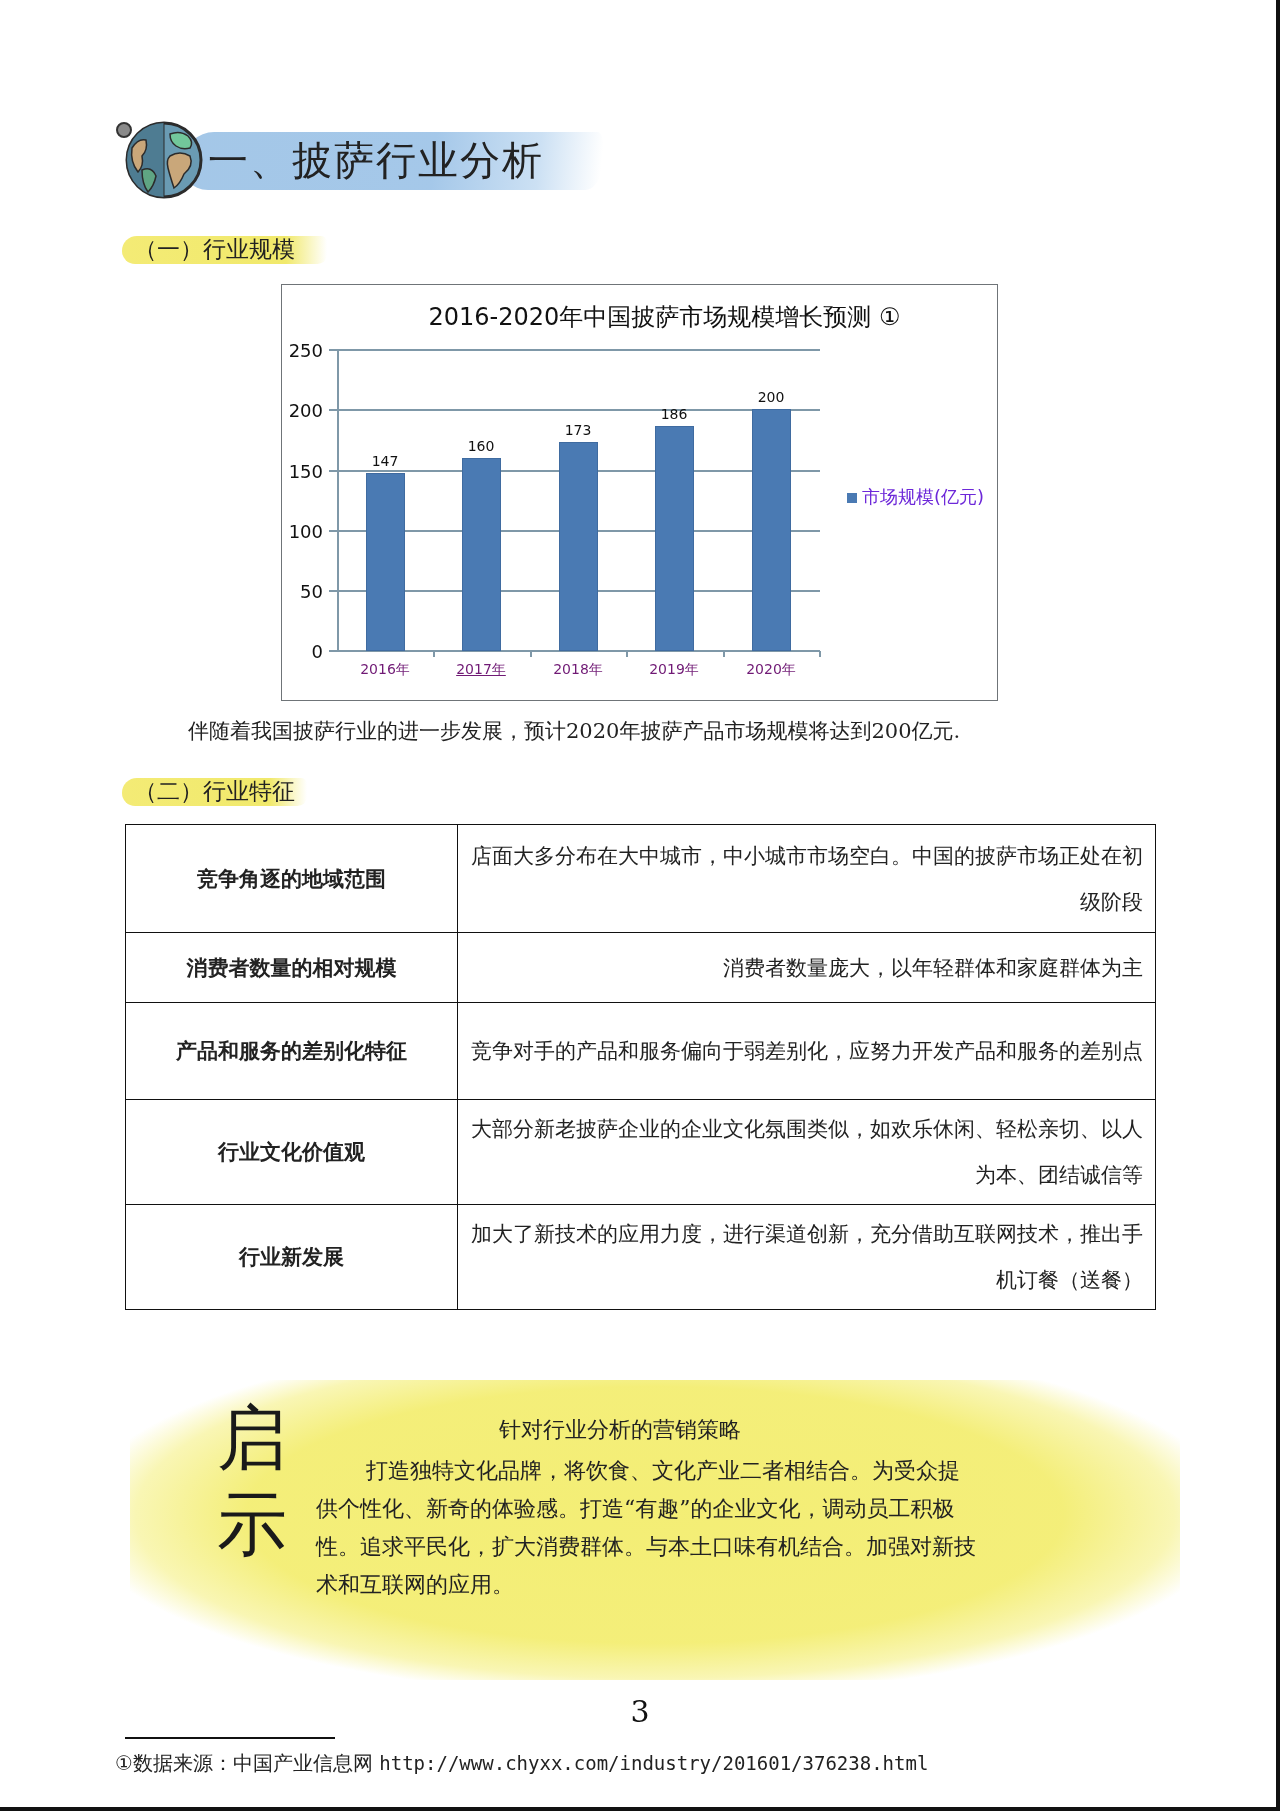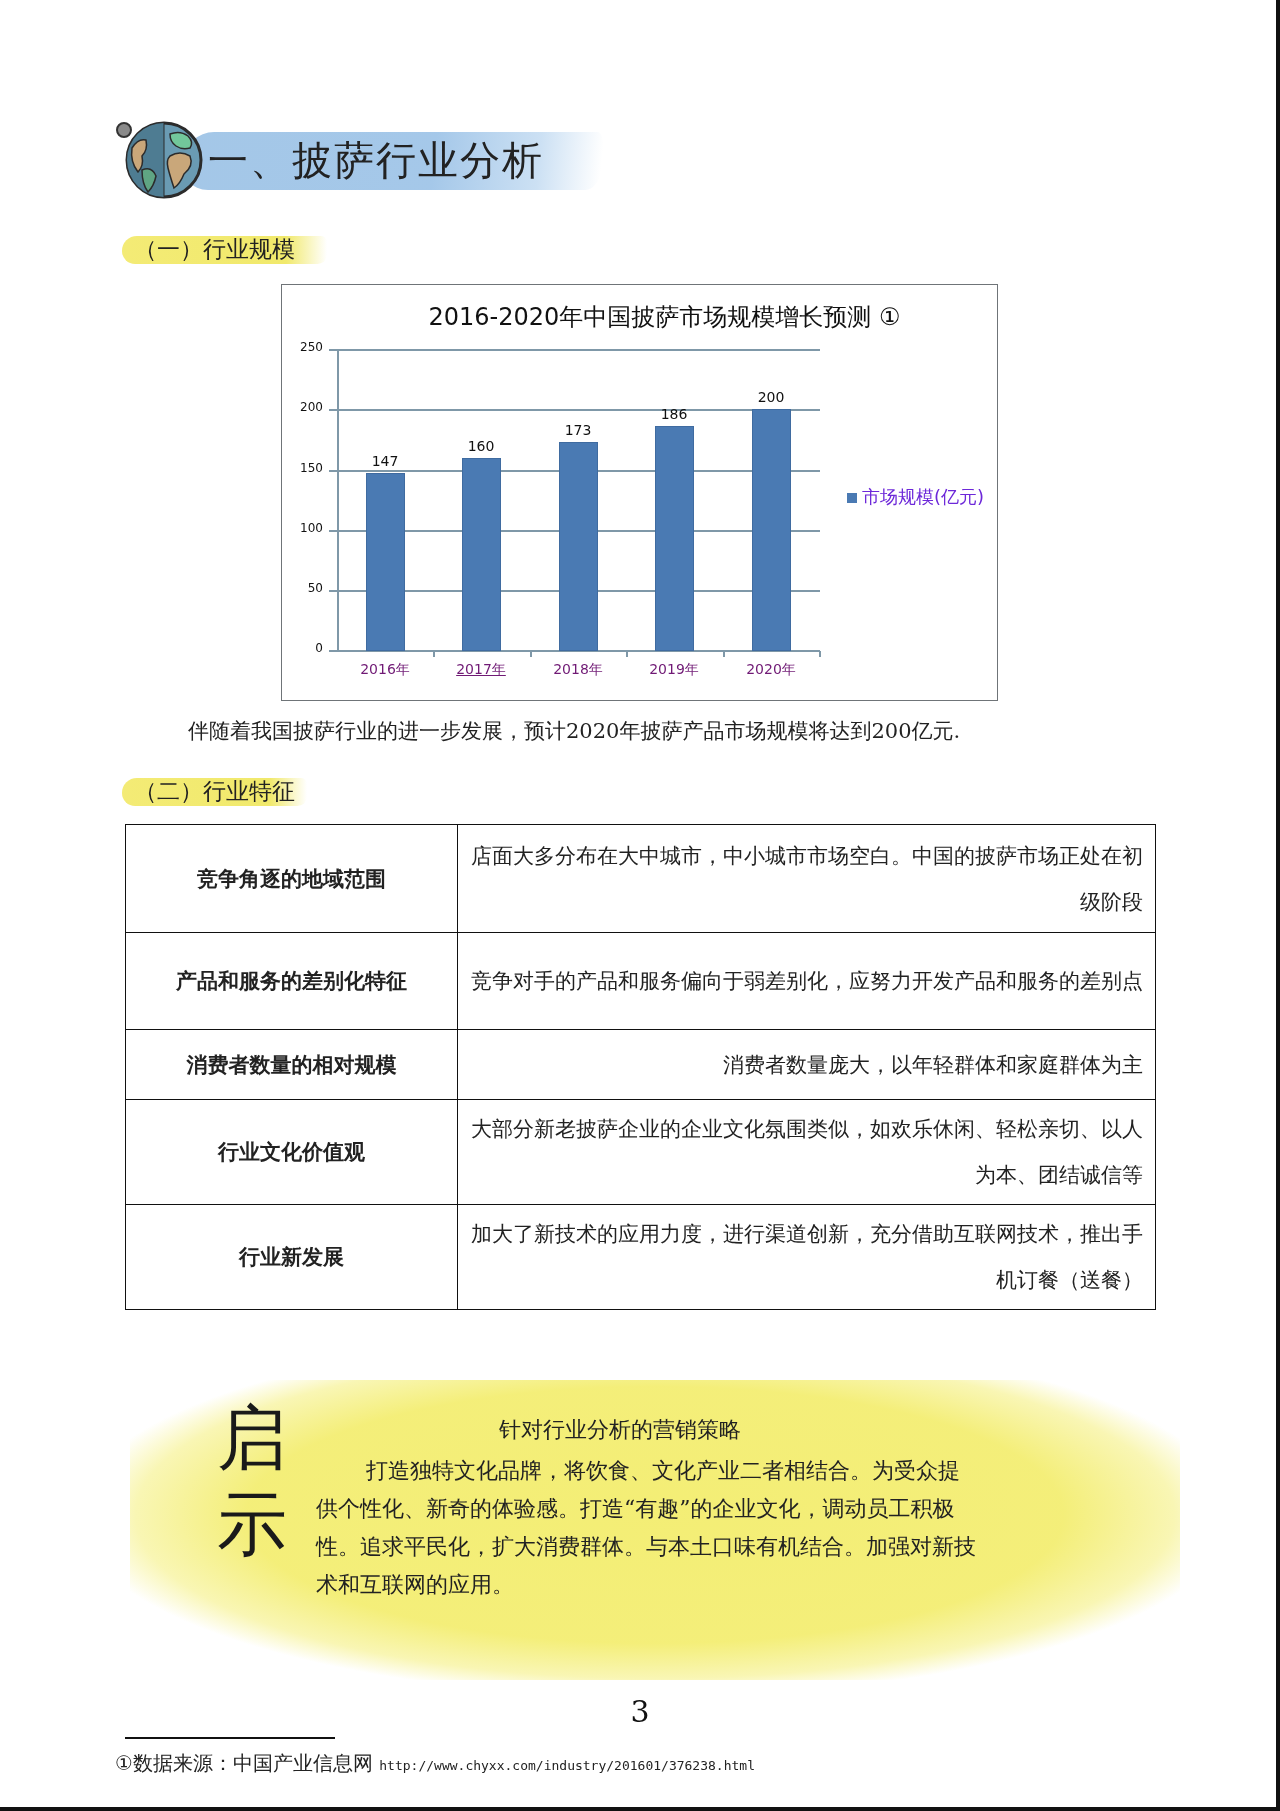--- a/index.html
+++ b/index.html
@@ -32,21 +32,21 @@
     background:linear-gradient(90deg, rgba(243,234,110,0.95) 0%, rgba(240,232,100,0.95) 80%, rgba(255,255,255,0) 100%);
     border-radius:16px 6px 10px 14px;
   }
   .sub-text { position:absolute; left:12px; top:0; font-size:23px; line-height:34px; color:#222; white-space:nowrap; }
 
   
   .chart-frame { position:absolute; left:281px; top:284px; width:715px; height:415px; border:1.5px solid #6f7478; background:#fff; }
   .chart-title { position:absolute; left:0; top:16px; width:100%; text-align:center; font-size:24px; color:#111; padding-left:50px; box-sizing:border-box; }
   .plot { position:absolute; left:55px; top:64px; width:483px; height:302px; }
   .gridline { position:absolute; left:-8px; width:491px; height:1.5px; background:#7f98a8; }
-  .ytick { position:absolute; left:-50px; width:36px; text-align:right; font-size:12px; color:#111; }
+  .ytick { position:absolute; left:-50px; width:36px; text-align:right; font-size:18px; color:#111; }
   .yaxis { position:absolute; left:0; top:0; width:1.5px; height:302px; background:#7f98a8; }
   .xtick-mark { position:absolute; bottom:-6px; width:1.5px; height:6px; background:#7f98a8; }
   .bar { position:absolute; bottom:0; width:39px; background:#4a7ab3; border:1px solid #3f6ba0; box-sizing:border-box; }
   .bar-label { position:absolute; width:60px; text-align:center; font-size:14px; color:#111; }
   .xlabel { position:absolute; top:312px; width:96px; text-align:center; font-size:14px; color:#701a75; }
   .legend { position:absolute; left:565px; top:200px; font-size:18px; color:#6d28d9; white-space:nowrap; }
   .legend-swatch { display:inline-block; width:10px; height:10px; background:#4a7ab3; margin-right:5px; vertical-align:middle; }
 
   .para { position:absolute; left:188px; top:713px; font-family:"DejaVu Serif", serif; font-size:21px; color:#222; line-height:36px; white-space:nowrap; }
 
@@ -61,21 +61,21 @@
     position:absolute; left:130px; top:1380px; width:1050px; height:300px;
     background:radial-gradient(ellipse at 50% 45%, rgba(243,237,110,0.95) 0%, rgba(243,237,110,0.92) 55%, rgba(245,240,130,0.6) 70%, rgba(255,255,255,0) 78%);
   }
   .insight-big { position:absolute; left:212px; top:1395px; font-family:"DejaVu Serif", serif; font-size:70px; line-height:86px; color:#1a1a1a; width:80px; text-align:center; }
   .insight-heading { position:absolute; left:320px; top:1415px; width:600px; text-align:center; font-size:22px; color:#222; }
   .insight-body { position:absolute; left:316px; top:1452px; width:660px; font-family:"DejaVu Serif", serif; font-size:22px; line-height:38px; color:#222; text-indent:50px; }
 
   .page-num { position:absolute; left:0; top:1694px; width:1280px; text-align:center; font-family:"DejaVu Serif", serif; font-size:30px; color:#111; }
   .fn-rule { position:absolute; left:125px; top:1737px; width:210px; height:2px; background:#111; }
   .footnote { position:absolute; left:115px; top:1750px; font-size:20px; color:#222; white-space:nowrap; }
-  .footnote .url { font-family:"DejaVu Sans Mono", monospace; font-size:13px; }
+  .footnote .url { font-family:"DejaVu Sans Mono", monospace; font-size:19px; }
 </style>
 </head>
 <body>
 
 <div class="page-border-right"></div>
 <div class="page-border-bottom"></div>
 
 <div class="title-wrap">
   <div class="title-brush"></div>
   <div class="title-dot"></div>
@@ -149,27 +149,27 @@
   <div class="sub-brush" style="width:185px;"></div>
   <div class="sub-text">（二）行业特征</div>
 </div>
 
 <table class="features">
   <tbody>
       <tr style="height:108px;">
     <td class="key">竞争角逐的地域范围</td>
     <td class="val">店面大多分布在大中城市，中小城市市场空白。中国的披萨市场正处在初级阶段</td>
   </tr>
+  <tr style="height:70px;">
+    <td class="key">消费者数量的相对规模</td>
+    <td class="val">消费者数量庞大，以年轻群体和家庭群体为主</td>
+  </tr>
   <tr style="height:97px;">
     <td class="key">产品和服务的差别化特征</td>
     <td class="val">竞争对手的产品和服务偏向于弱差别化，应努力开发产品和服务的差别点</td>
-  </tr>
-  <tr style="height:70px;">
-    <td class="key">消费者数量的相对规模</td>
-    <td class="val">消费者数量庞大，以年轻群体和家庭群体为主</td>
   </tr>
   <tr style="height:98px;">
     <td class="key">行业文化价值观</td>
     <td class="val">大部分新老披萨企业的企业文化氛围类似，如欢乐休闲、轻松亲切、以人为本、团结诚信等</td>
   </tr>
   <tr style="height:98px;">
     <td class="key">行业新发展</td>
     <td class="val">加大了新技术的应用力度，进行渠道创新，充分借助互联网技术，推出手机订餐（送餐）</td>
   </tr>
 </tbody>

